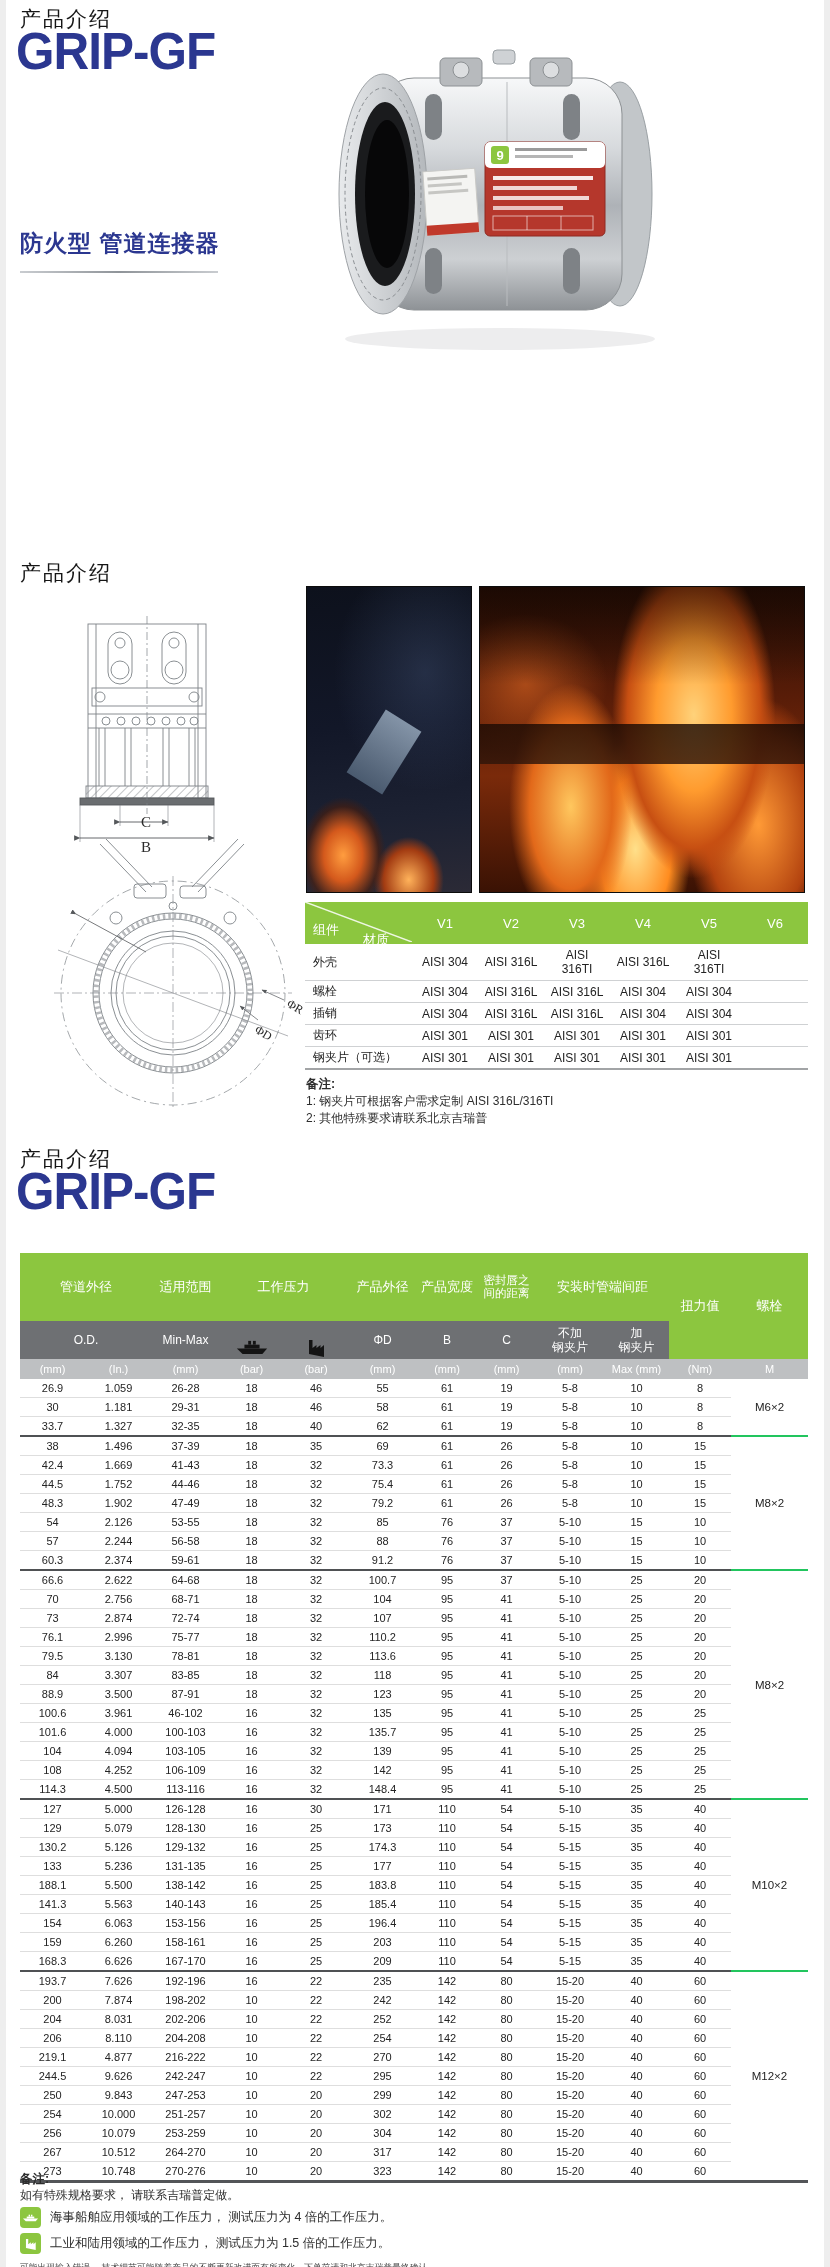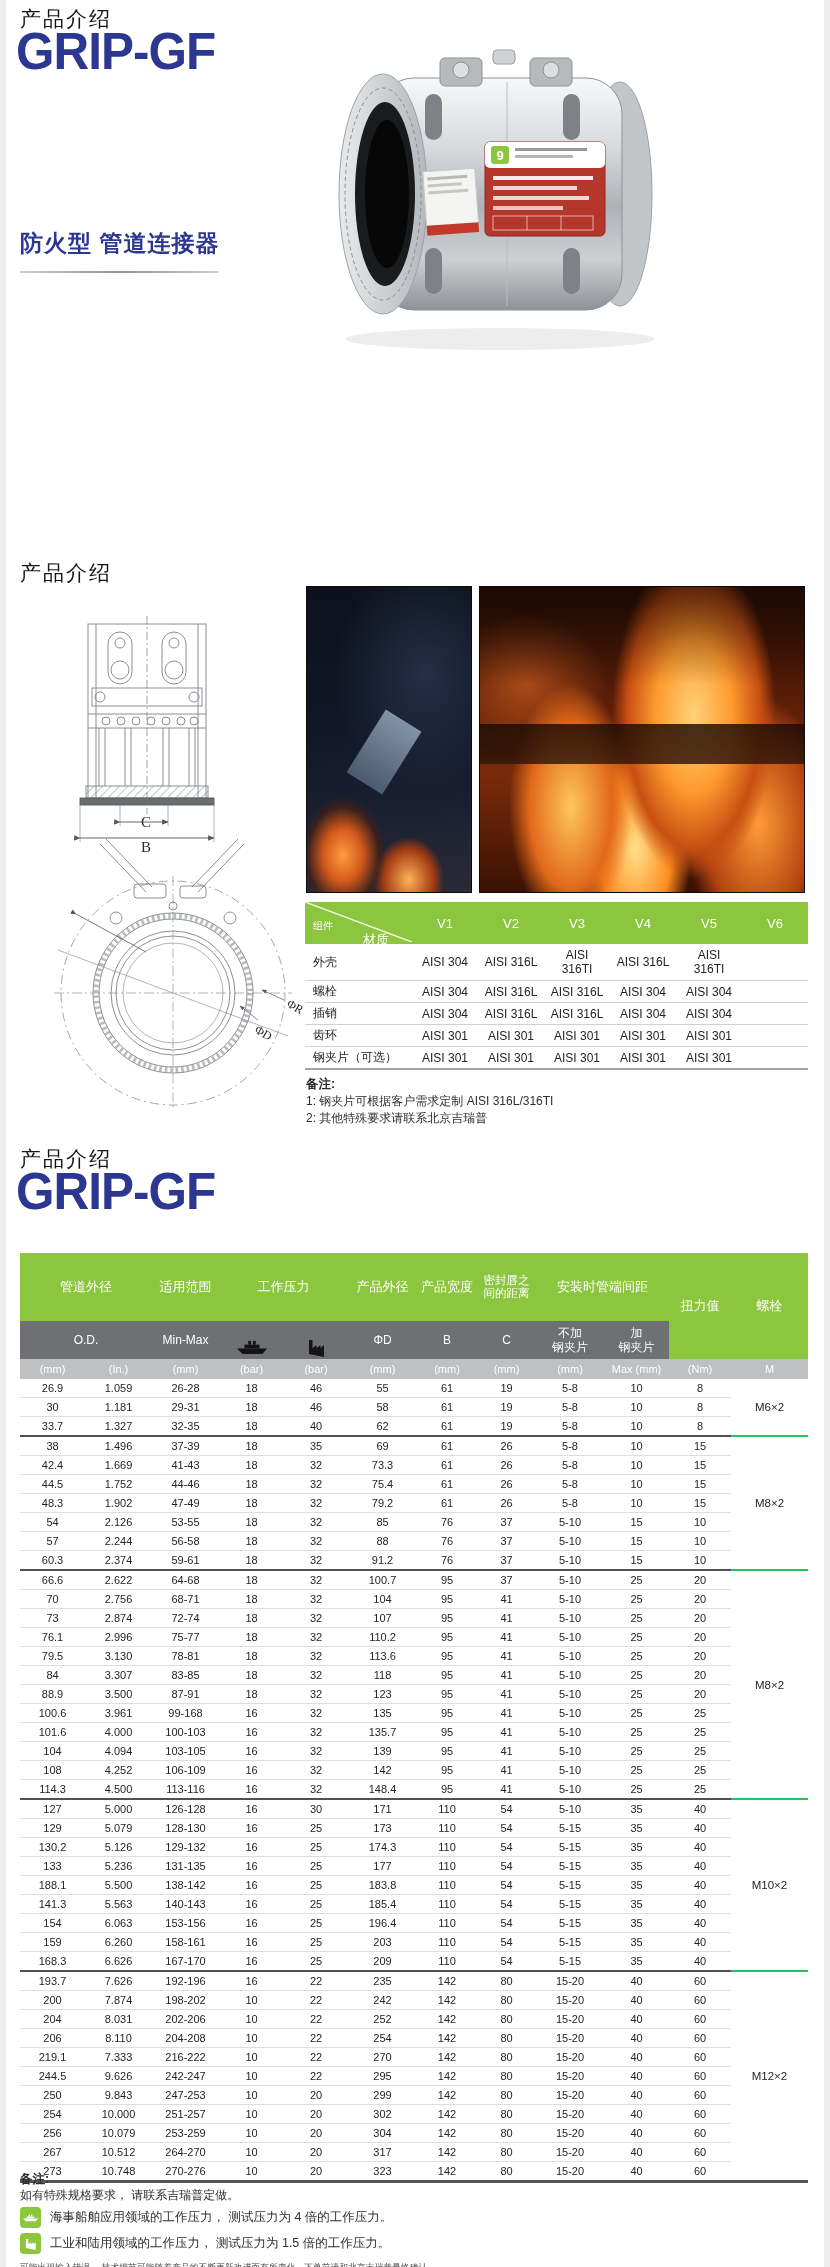--- a/index.html
+++ b/index.html
@@ -48,21 +48,21 @@
       linear-gradient(180deg,#2a0f05 0%,#571c08 35%,#7a2a0a 62%,#3a1204 100%);}
   .photo-r .beam{position:absolute;left:0;right:0;top:45%;height:13%;
       background:linear-gradient(#1c0b04,#2f150a);opacity:.82;}
 
   
   .mat{position:absolute;left:305px;top:902px;width:503px;border-collapse:collapse;table-layout:fixed;}
   .mat col.c0{width:107px}.mat col.cv{width:66px}
   .mat th{background:#8cc63f;color:#fff;font-weight:normal;font-size:13px;height:40px;}
   .mat th.corner{position:relative;}
   .mat th.corner .ct{position:absolute;top:5px;right:23px;font-size:13px;margin-top:24px;}
-  .mat th.corner .cb{position:absolute;bottom:11px;left:8px;font-size:10px;}
+  .mat th.corner .cb{position:absolute;bottom:5px;left:8px;font-size:13px;}
   .mat td{font-size:12px;color:#232323;text-align:center;border-bottom:1px solid #cfd1d3;
           height:19px;white-space:pre-line;padding:1px 0;}
   .mat tbody tr:first-child td{height:34px;}
   .mat tbody tr:last-child td{border-bottom:2px solid #a2a4a6;}
   .mat td.lbl{text-align:left;padding-left:8px;}
 
   .notes2{position:absolute;left:306px;top:1076px;font-size:12px;color:#2e2e2e;line-height:17px;}
   .notes2 .t{font-weight:bold;font-size:12.5px;}
 
   
@@ -625,21 +625,21 @@
           <td>123</td>
           <td>95</td>
           <td>41</td>
           <td>5-10</td>
           <td>25</td>
           <td>20</td>
         </tr>
         <tr>
           <td>100.6</td>
           <td>3.961</td>
-          <td>99-168</td>
+          <td>46-102</td>
           <td>16</td>
           <td>32</td>
           <td>135</td>
           <td>95</td>
           <td>41</td>
           <td>5-10</td>
           <td>25</td>
           <td>25</td>
         </tr>
         <tr>
@@ -860,21 +860,21 @@
           <td>22</td>
           <td>254</td>
           <td>142</td>
           <td>80</td>
           <td>15-20</td>
           <td>40</td>
           <td>60</td>
         </tr>
         <tr>
           <td>219.1</td>
-          <td>7.333</td>
+          <td>4.877</td>
           <td>216-222</td>
           <td>10</td>
           <td>22</td>
           <td>270</td>
           <td>142</td>
           <td>80</td>
           <td>15-20</td>
           <td>40</td>
           <td>60</td>
         </tr>

